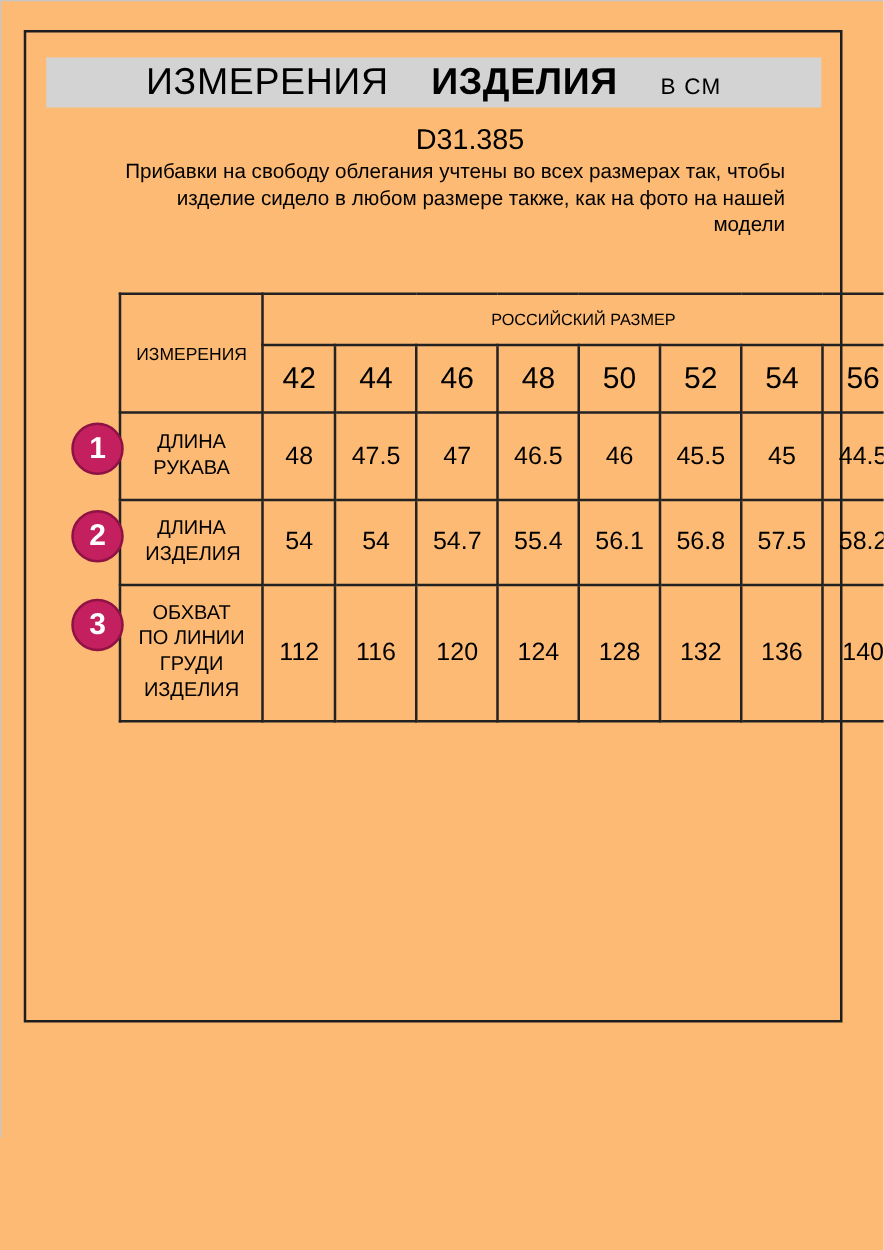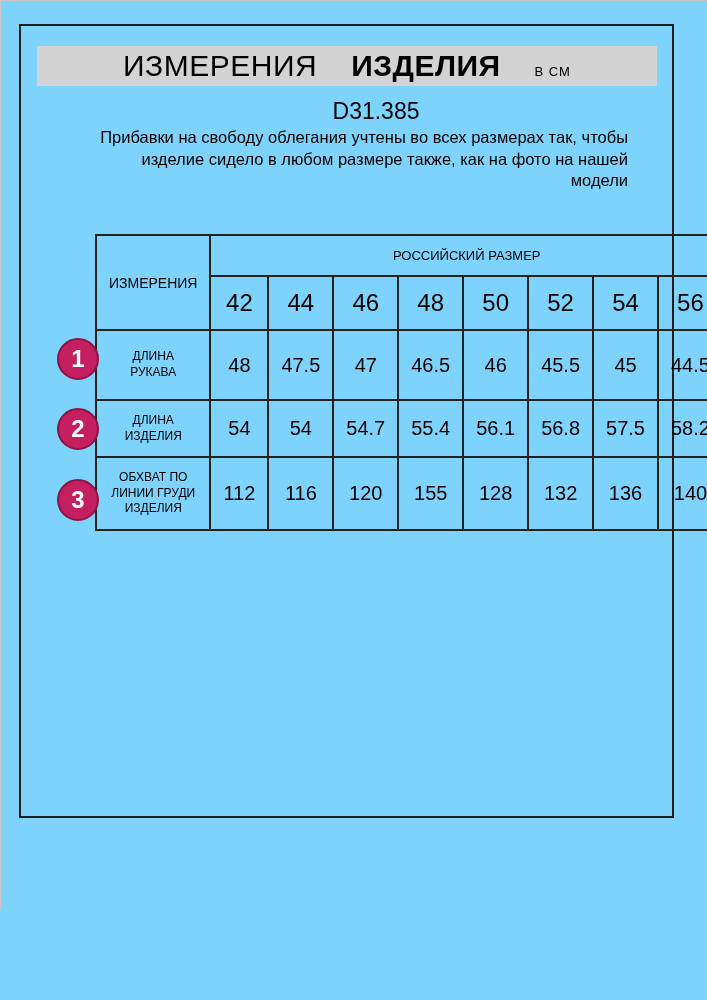--- a/index.html
+++ b/index.html
@@ -1,33 +1,33 @@
 <!DOCTYPE html>
 <html><head>
 <meta charset="utf-8">
 <style>
   html,body{margin:0;padding:0;background:#fff;}
   .page{
-    position:relative;width:707px;height:1000px;background:#7dd3fc;
+    position:relative;width:707px;height:1000px;background:#fdba74;
     font-family:"Liberation Sans",sans-serif;color:#000;overflow:hidden;
   }
   .edge-top{position:absolute;left:0;top:0;width:707px;height:1px;background:#c6c6c6;}
   .edge-left{position:absolute;left:0;top:0;width:1px;height:910px;background:#c6c6c6;}
   .frame{
     position:absolute;left:19px;top:24px;width:655px;height:794px;
     border:2px solid #1e1e1e;box-sizing:border-box;
   }
   .header-bar{
     position:absolute;left:37px;top:46px;width:620px;height:40px;
     background:#d3d3d3;display:flex;align-items:baseline;justify-content:center;gap:34px;
   }
   .header-bar span{line-height:40px;white-space:nowrap;}
   .title-regular{font-size:30px;font-weight:400;letter-spacing:.5px;}
   .title-bold{font-size:30px;font-weight:700;letter-spacing:.5px;}
-  .title-unit{font-size:13px;font-weight:400;letter-spacing:1px;}
+  .title-unit{font-size:18px;font-weight:400;letter-spacing:1px;}
   .model-code{
     position:absolute;left:0;top:98px;width:684px;text-align:center;
     font-size:23px;line-height:26px;margin-left:34px;
   }
   .note{
     position:absolute;left:80px;top:127px;width:548px;text-align:right;
     font-size:16.5px;line-height:21.5px;
   }
   .size-table{
     position:absolute;left:95px;top:234px;border-collapse:collapse;table-layout:fixed;
@@ -39,21 +39,21 @@
   col.c0{width:102px;}
   col.cs{width:50.5px;}
   .tr-group{height:18px;}
   .tr-sizes{height:51px;}
   .row-0{height:70px;}
   .row-1{height:55px;}
   .row-2{height:60px;}
   .corner{font-size:14px;}
   .group{font-size:13px;}
   .size{font-size:24px;font-weight:700;}
-  .label{font-size:12px;line-height:1.3;border-radius:21px;}
+  .label{font-size:16px;line-height:1.3;border-radius:21px;}
   .label-inner{display:inline-block;}
   .row-1 .label-inner{max-width:74px;}
   .row-2 .label-inner{max-width:88px;}
   .value{font-size:20px;}
   .marker{
     position:absolute;left:57px;width:42px;height:42px;border-radius:50%;
     background:#c4205f;border:2px solid #8e1243;box-sizing:border-box;
     display:flex;align-items:center;justify-content:center;
     color:#fff;font-size:24px;font-weight:700;
   }
@@ -126,21 +126,21 @@
         <td class="value">56.1</td>
         <td class="value">56.8</td>
         <td class="value">57.5</td>
         <td class="value">58.2</td>
       </tr>
       <tr class="row-2">
         <td class="label"><span class="label-inner">ОБХВАТ ПО ЛИНИИ ГРУДИ ИЗДЕЛИЯ</span></td>
         <td class="value">112</td>
         <td class="value">116</td>
         <td class="value">120</td>
-        <td class="value">155</td>
+        <td class="value">124</td>
         <td class="value">128</td>
         <td class="value">132</td>
         <td class="value">136</td>
         <td class="value">140</td>
       </tr>
     </tbody>
   </table>
 
   <div class="marker marker-1">1</div>
   <div class="marker marker-2">2</div>

